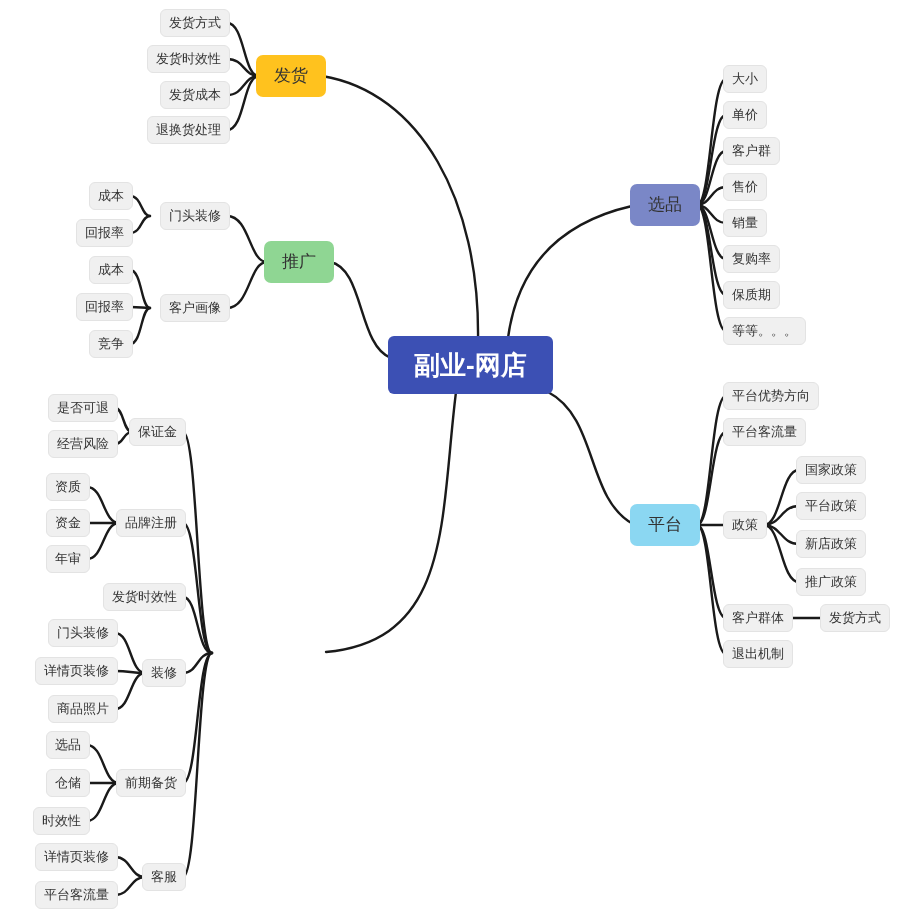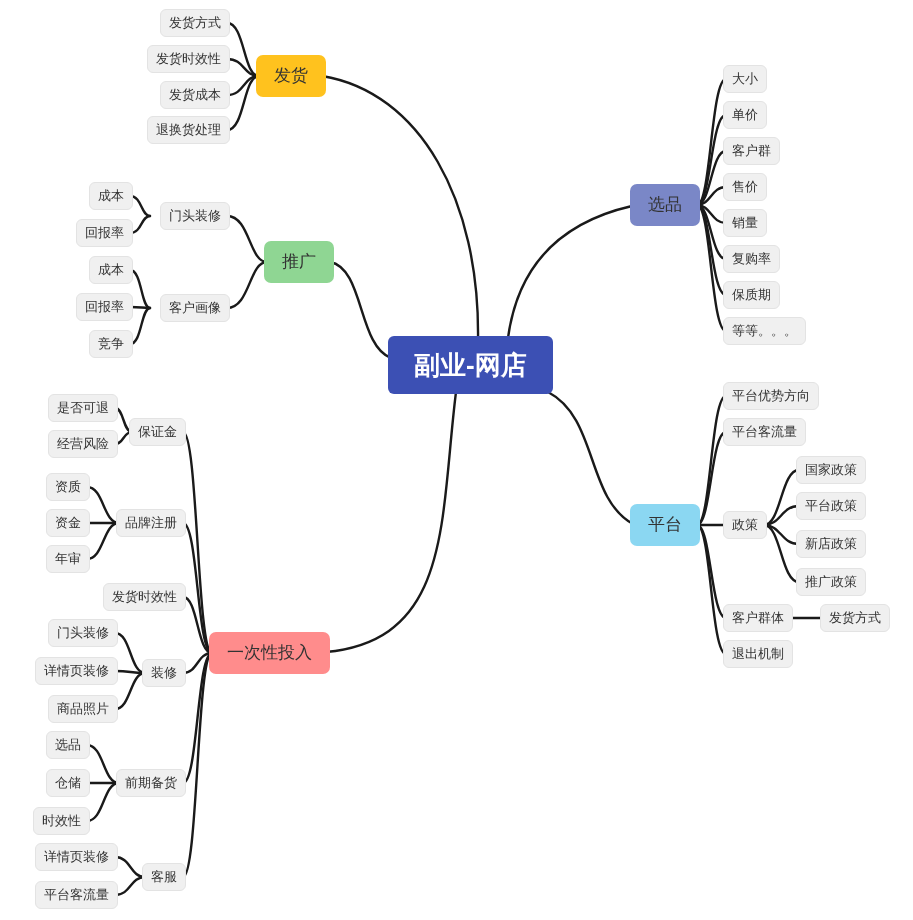--- a/index.html
+++ b/index.html
@@ -111,21 +111,20 @@
   <div class="node leaf" style="left:723px;top:418px">平台客流量</div>
   <div class="node leaf" style="left:723px;top:511px">政策</div>
   <div class="node leaf" style="left:796px;top:456px">国家政策</div>
   <div class="node leaf" style="left:796px;top:492px">平台政策</div>
   <div class="node leaf" style="left:796px;top:530px">新店政策</div>
   <div class="node leaf" style="left:796px;top:568px">推广政策</div>
   <div class="node leaf" style="left:723px;top:604px">客户群体</div>
   <div class="node leaf" style="left:820px;top:604px">发货方式</div>
   <div class="node leaf" style="left:723px;top:640px">退出机制</div>
 
-  <div class="node branch" style="left: 209px; top: 632px; background-color: rgb(255, 140, 140);">一次性投入</div>
   <div class="node leaf" style="right:727px;top:418px">保证金</div>
   <div class="node leaf" style="right:795px;top:394px">是否可退</div>
   <div class="node leaf" style="right:795px;top:430px">经营风险</div>
   <div class="node leaf" style="right:727px;top:509px">品牌注册</div>
   <div class="node leaf" style="right:823px;top:473px">资质</div>
   <div class="node leaf" style="right:823px;top:509px">资金</div>
   <div class="node leaf" style="right:823px;top:545px">年审</div>
   <div class="node leaf" style="right:727px;top:583px">发货时效性</div>
   <div class="node leaf" style="right:727px;top:659px">装修</div>
   <div class="node leaf" style="right:795px;top:619px">门头装修</div>

